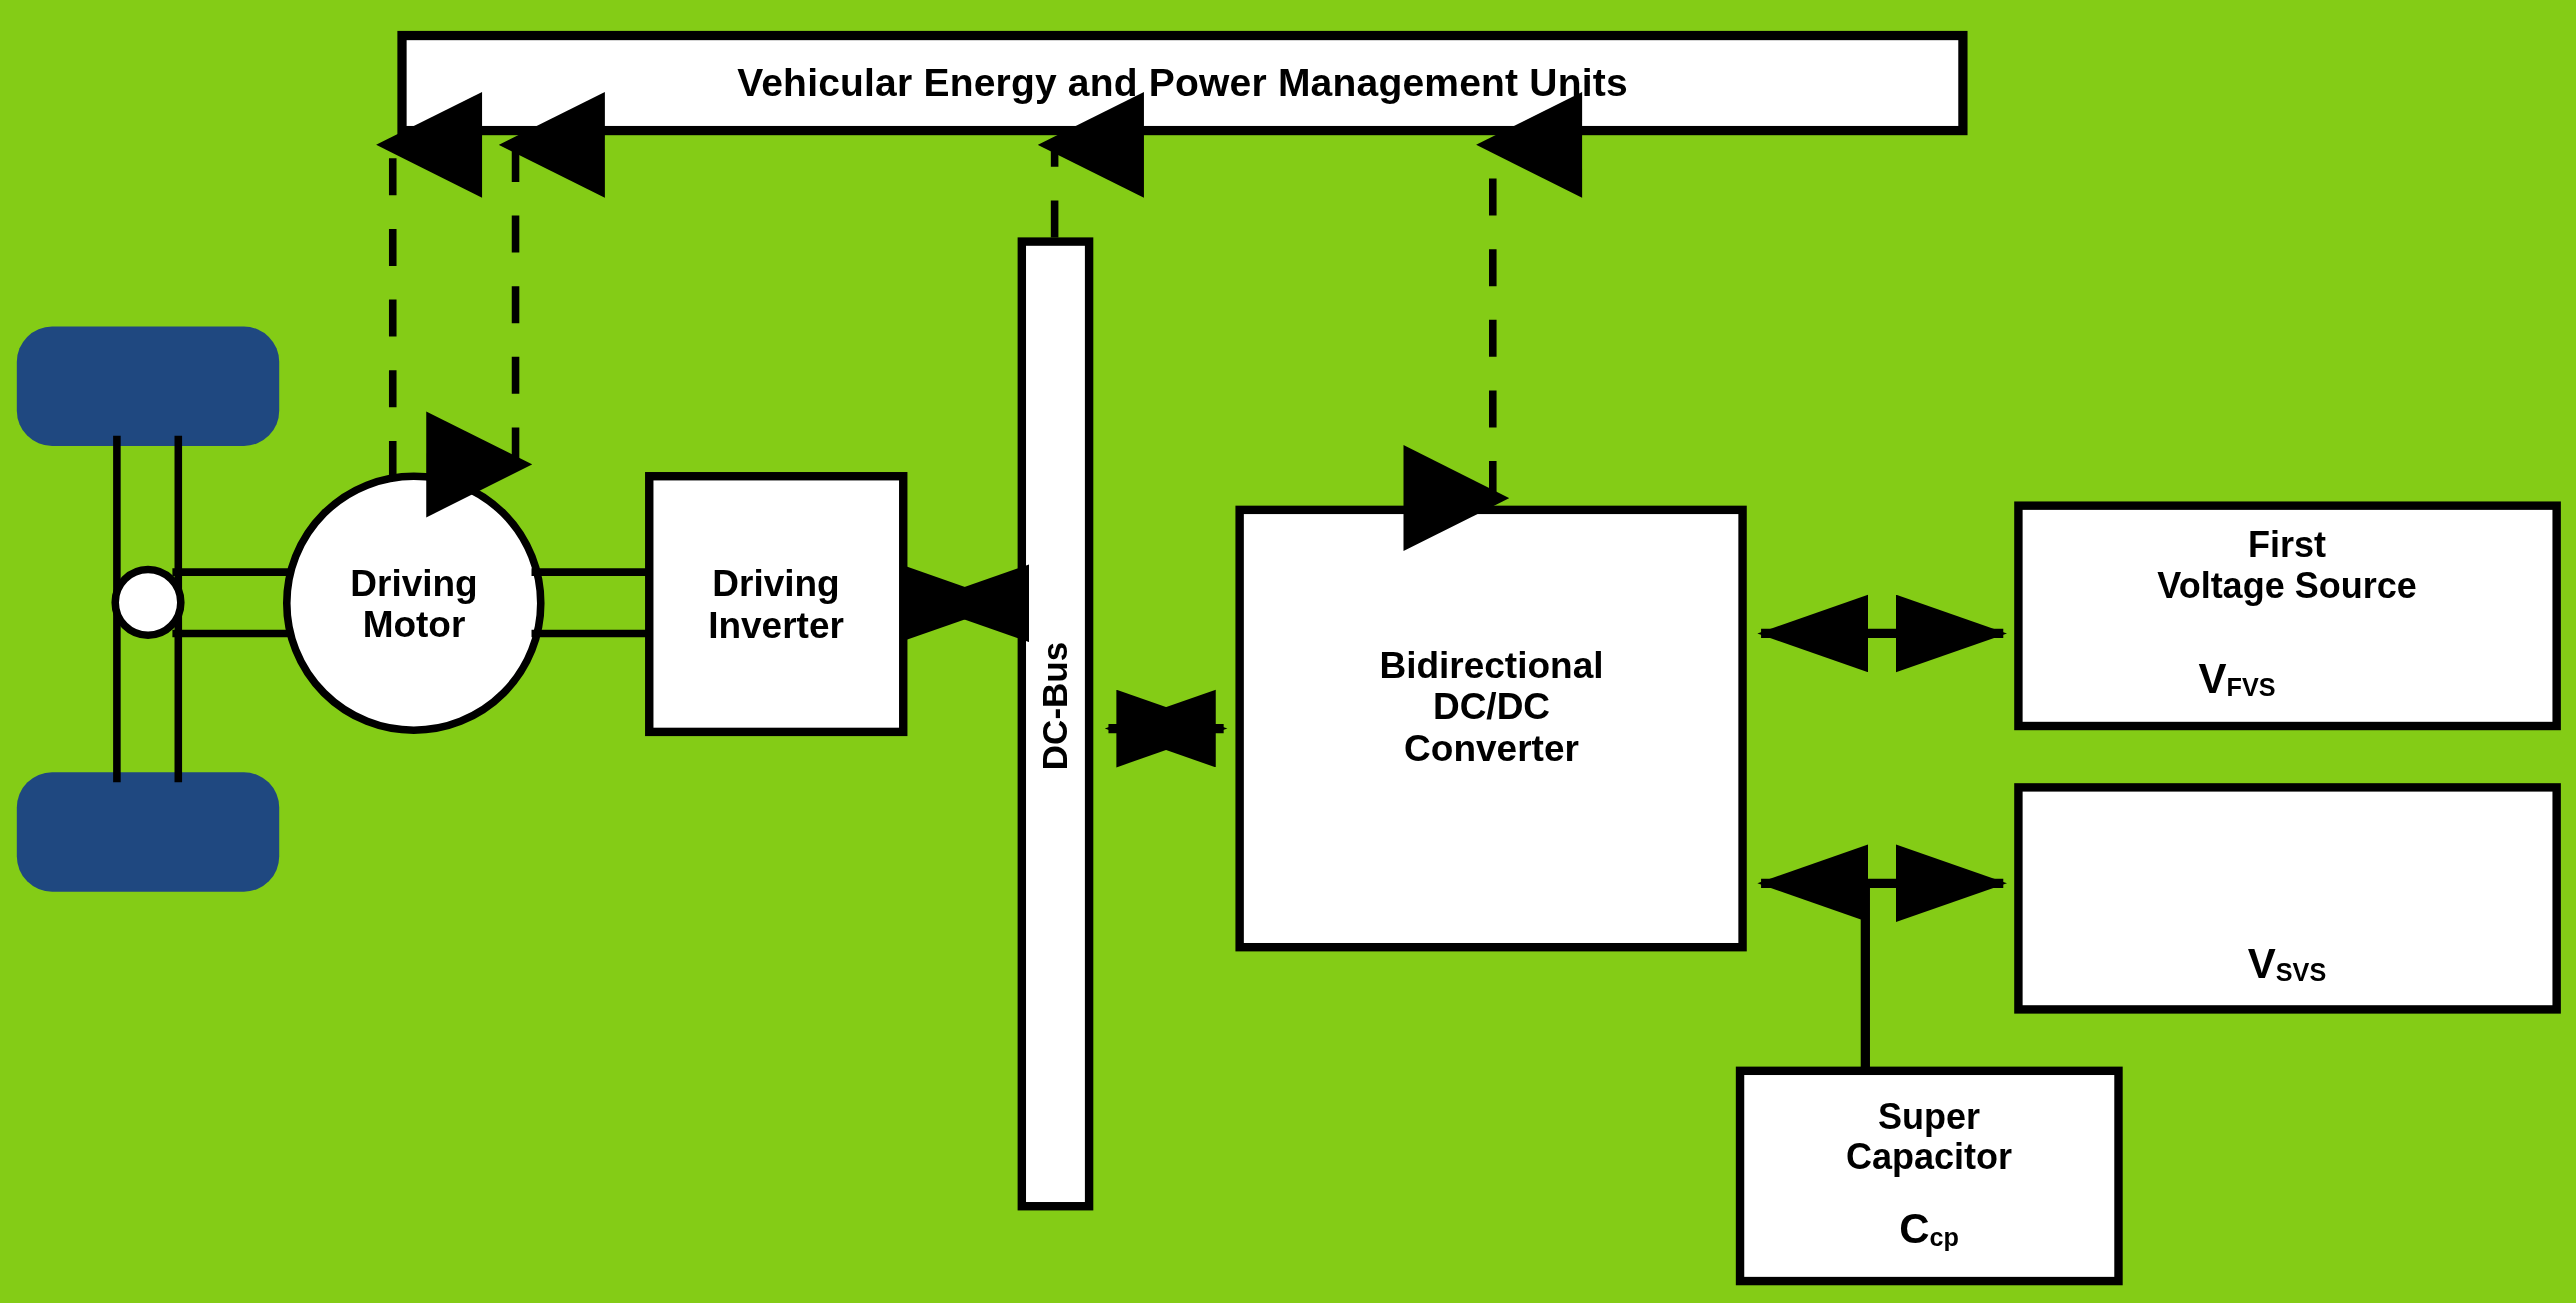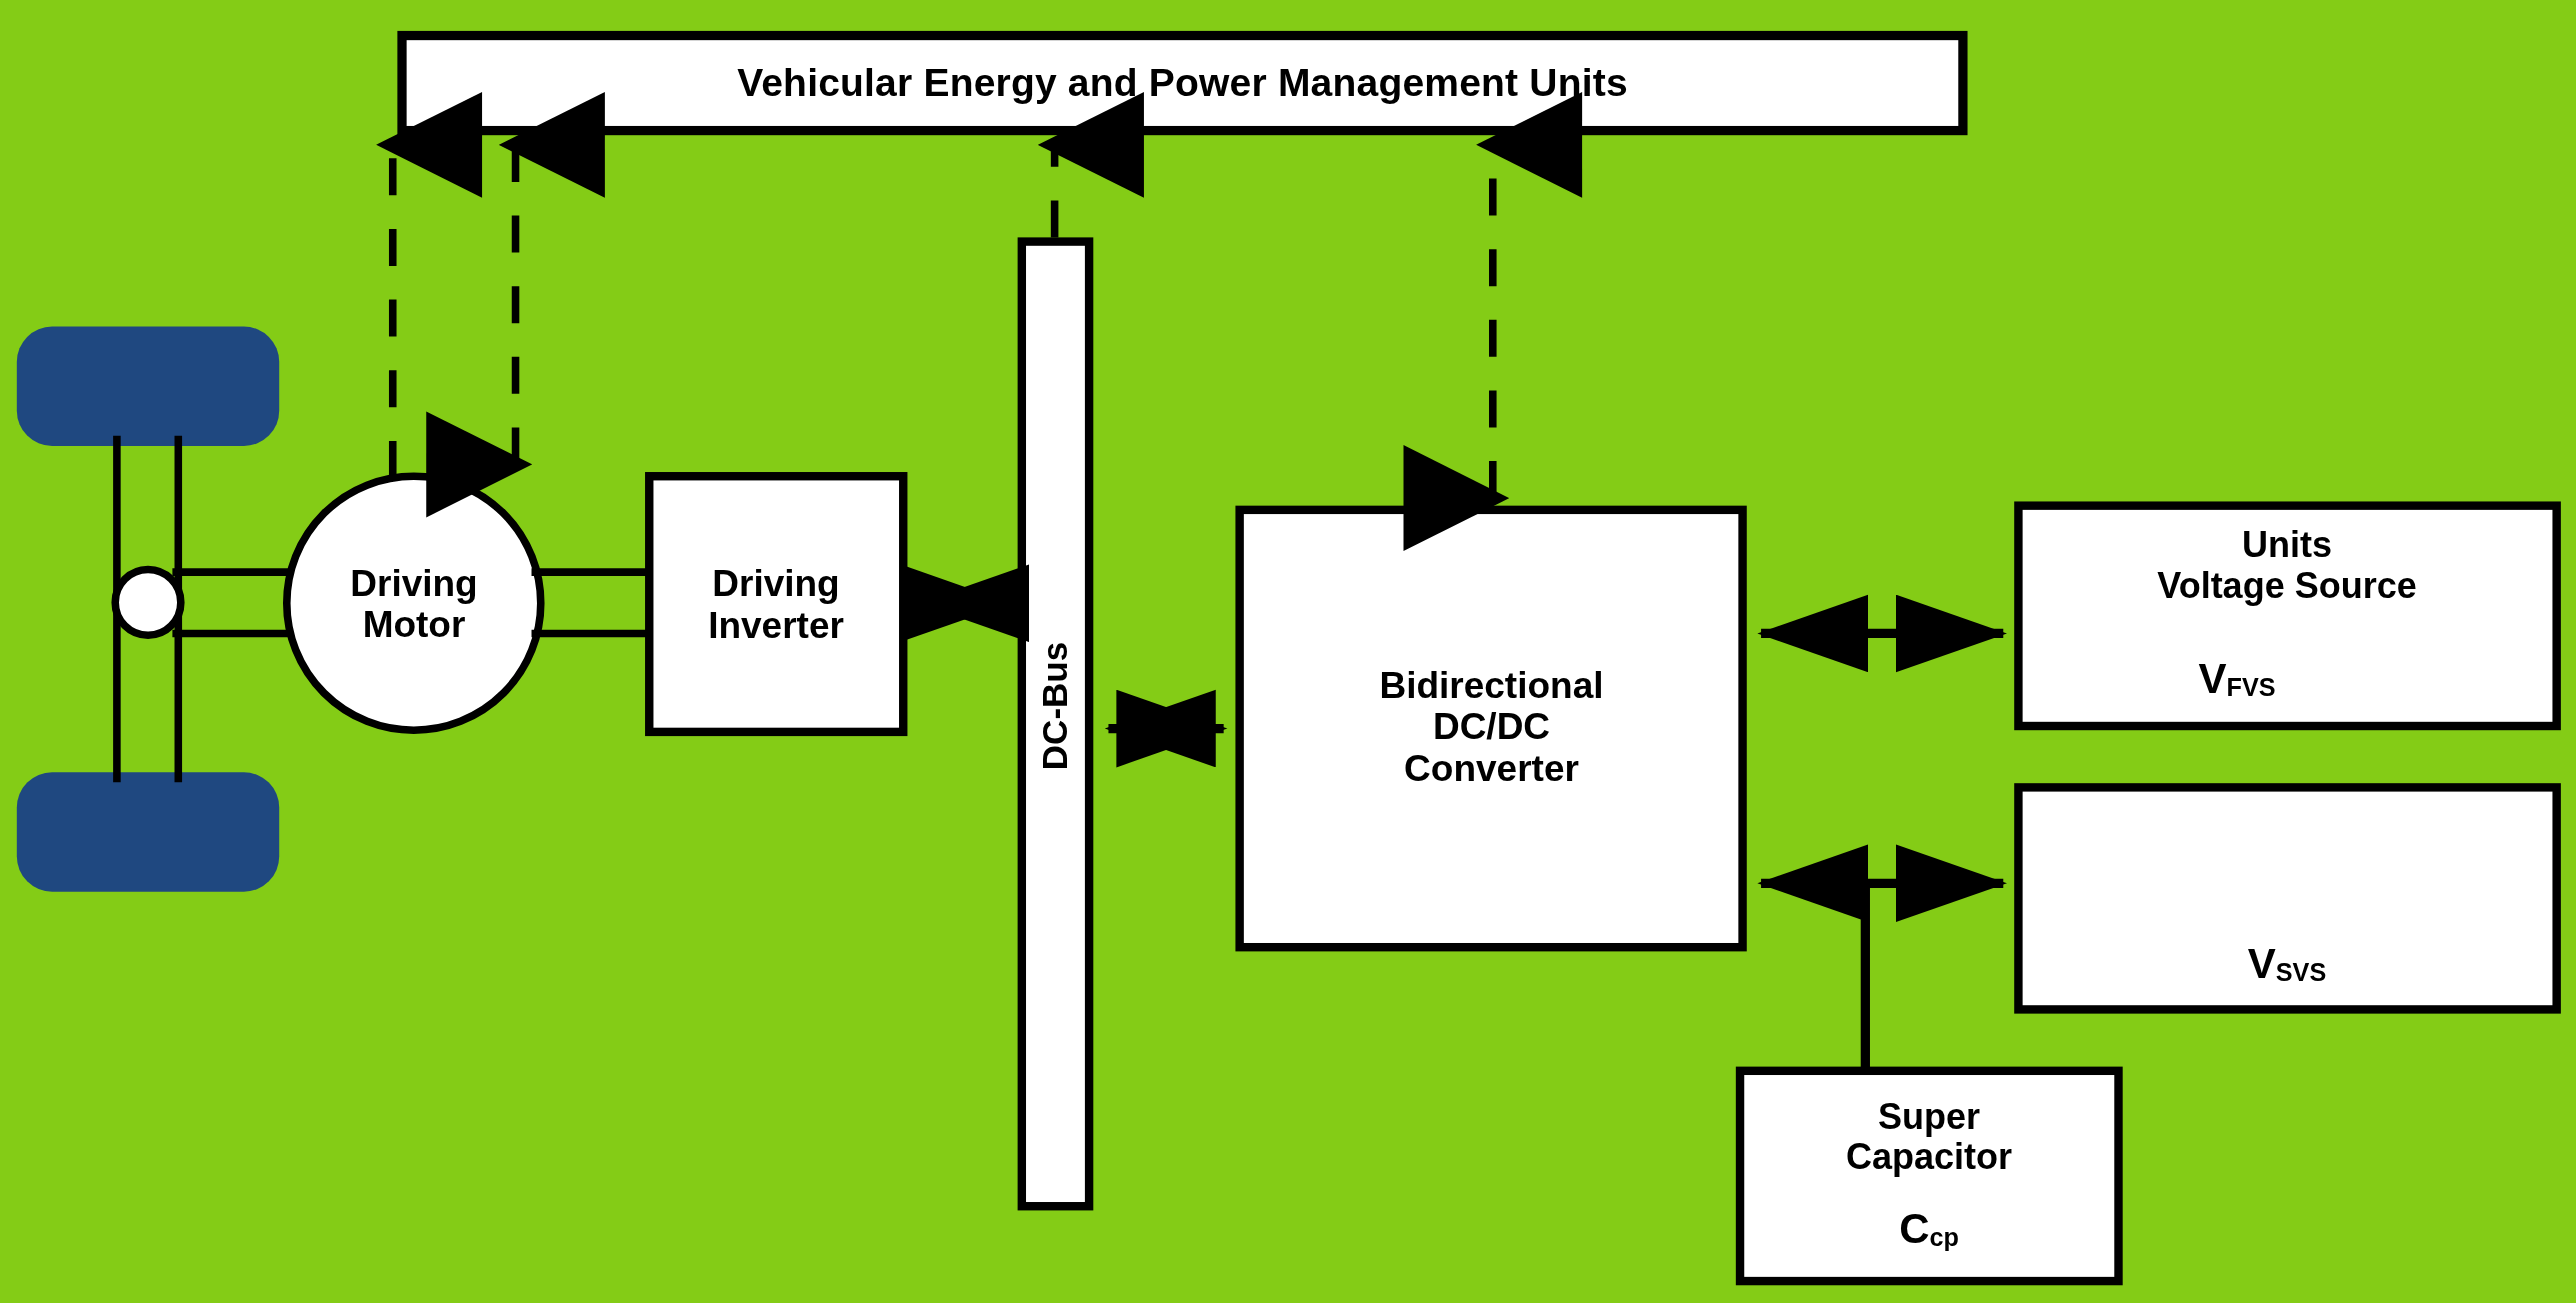--- a/index.html
+++ b/index.html
@@ -135,28 +135,28 @@
     <span>Motor</span>
   </div>
 
   <div class="box-label lbl-big" style="left:649px; top:532px; width:254px; height:145px;">
     <span>Driving</span>
     <span>Inverter</span>
   </div>
 
   <div class="lbl-rot" style="left:1055px; top:706px; transform: translate(-50%,-50%) rotate(-90deg);">DC-Bus</div>
 
-  <div class="box-label lbl-big" style="left:1240px; top:622px; width:503px; height:210px;">
+  <div class="box-label lbl-big" style="left:1240px; top:602px; width:503px; height:210px;">
     <span>Bidirectional</span>
     <span>DC/DC</span>
     <span>Converter</span>
   </div>
 
   <div class="box-label lbl-med" style="left:2018px; top:511px; width:538px; height:109px;">
-    <span>Units</span>
+    <span>First</span>
     <span>Voltage Source</span>
   </div>
   <div class="box-label lbl-sym" style="left:1968px; top:648px; width:538px; height:61px;">
     <span>
       <span>V</span><sub>FVS</sub>
     </span>
   </div>
 
   <div class="box-label lbl-sym" style="left:2018px; top:910px; width:538px; height:61px;margin-top:23px;">
     <span>

